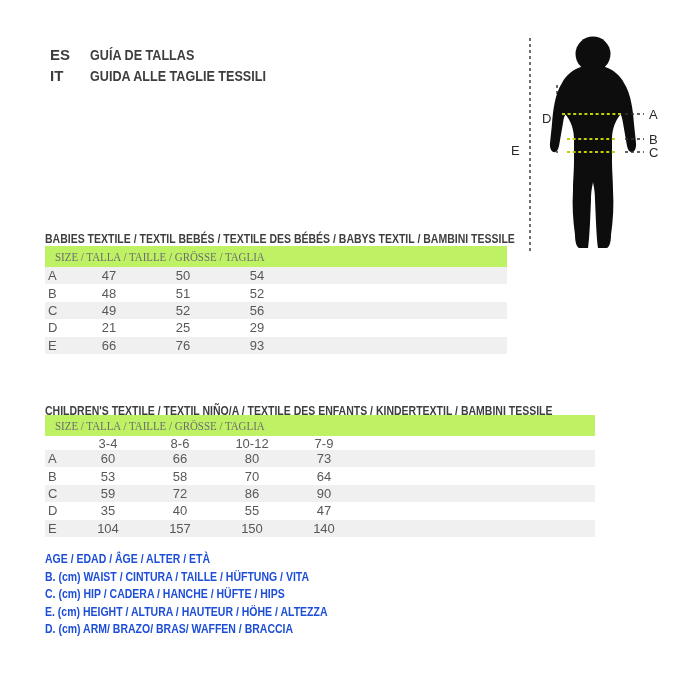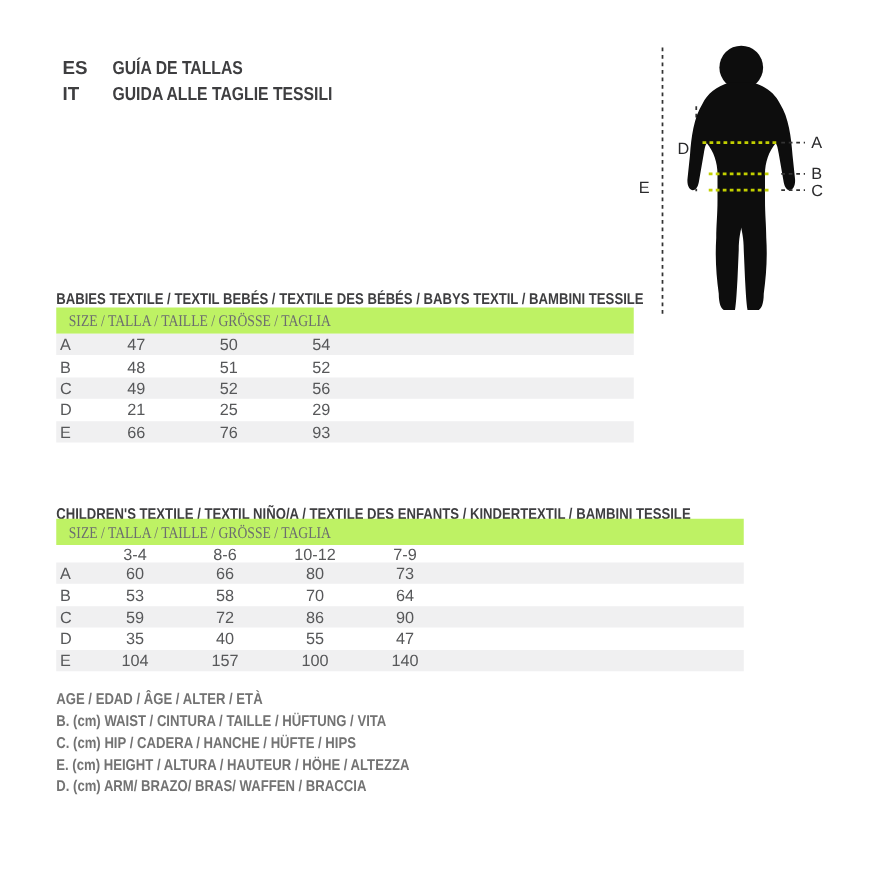--- a/index.html
+++ b/index.html
@@ -29,21 +29,21 @@
   .trow{display:flex;align-items:center;height:17.4px;}
   .trow.head-b{height:16px;}
   .trow.head-c{height:14px;}
   .trow.stripe{background:#f0f0f1;}
   .tlabel{width:24px;flex:0 0 24px;padding-left:3px;}
   .t-babies .tcell{width:74px;flex:0 0 74px;text-align:center;}
   .t-children .tcell{width:72px;flex:0 0 72px;text-align:center;}
 
   
   .legend{left:45px;top:551px;}
-  .legend-line{height:17.6px;line-height:17.6px;font-size:12.5px;font-weight:bold;color:#737373;}
+  .legend-line{height:17.6px;line-height:17.6px;font-size:12.5px;font-weight:bold;color:#1d4ed8;}
 
   
   .figure{left:500px;top:20px;width:180px;height:240px;}
   .figure svg{display:block;}
   .measure-label{font-family:"Liberation Sans", sans-serif;font-size:13px;fill:#2a2a2c;}
 </style>
 </head>
 <body>
 
 <div class="abs lang-block">
@@ -193,21 +193,21 @@
     <span class="tlabel">D</span>
     <span class="tcell">35</span>
     <span class="tcell">40</span>
     <span class="tcell">55</span>
     <span class="tcell">47</span>
   </div>
   <div class="trow stripe">
     <span class="tlabel">E</span>
     <span class="tcell">104</span>
     <span class="tcell">157</span>
-    <span class="tcell">100</span>
+    <span class="tcell">150</span>
     <span class="tcell">140</span>
   </div>
 </div>
 
 <div class="abs legend">
   <div class="legend-line">
     <span class="cond">AGE / EDAD / ÂGE / ALTER / ETÀ</span>
   </div>
   <div class="legend-line">
     <span class="cond">B. (cm) WAIST / CINTURA / TAILLE / HÜFTUNG / VITA</span>

